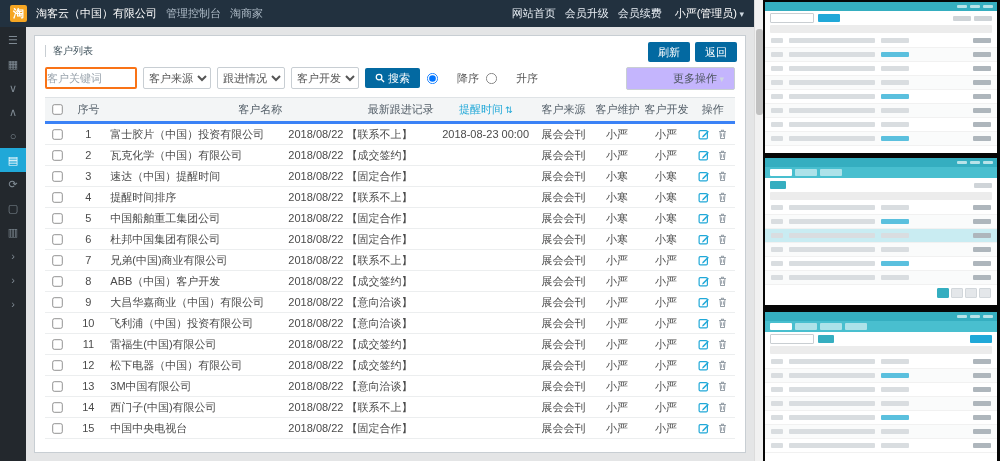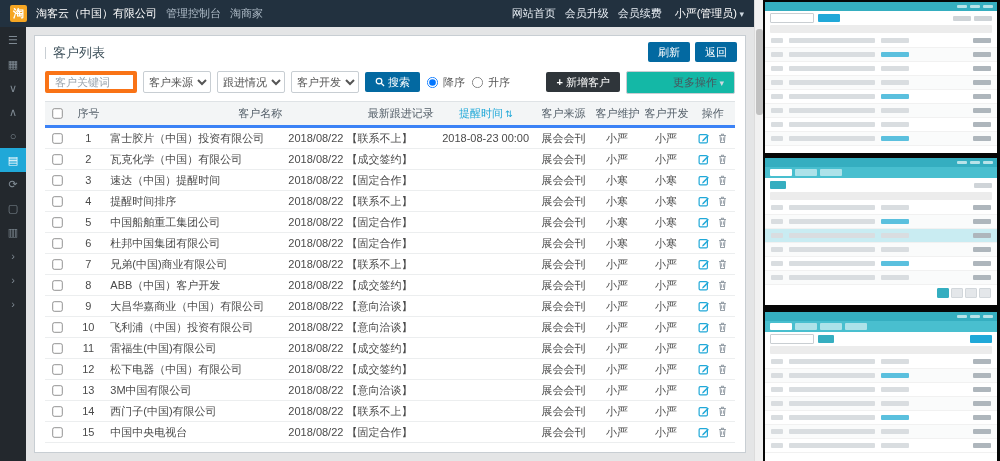--- a/index.html
+++ b/index.html
@@ -38,36 +38,36 @@
   .i-chevr::before{content:"›";}
 
   
   .subbar{width:66px;background:#2f353a;flex-shrink:0;font-size:11px;padding-top:0;}
   .subitem{height:27px;display:flex;align-items:center;padding-left:8px;color:#98a2ab;cursor:pointer;}
   .subitem.active{background:#20a8d8;color:#fff;}
 
   
   .content{flex:1;padding:8px;min-width:0;}
   .card{position:relative;background:#fff;border:1px solid #c8ced3;height:100%;box-sizing:border-box;display:flex;flex-direction:column;overflow:hidden;}
-  .card-header{padding:8px 10px 5px;font-size:13px;color:#3e515b;display:flex;align-items:center;flex-shrink:0;}
+  .card-header{padding:8px 10px 5px;font-size:10px;color:#3e515b;display:flex;align-items:center;flex-shrink:0;}
   .title-pipe{display:inline-block;width:1px;height:12px;background:#c8ced3;margin-right:7px;}
   .hdr-btns{position:absolute;top:6px;right:8px;display:flex;gap:5px;}
 
   .btn{border:none;border-radius:2px;font-size:11px;padding:4px 10px;cursor:pointer;line-height:1.1;font-family:inherit;}
   .btn-blue{background:#0369a1;color:#fff;}
   .btn-dark{background:#2f353a;color:#fff;}
-  .btn-light{background:#14b8a6;border:1px solid #c8ced3;color:#4a535b;padding-left:46px;}
+  .btn-light{background:#c4b5fd;border:1px solid #c8ced3;color:#4a535b;padding-left:46px;}
   .plus-icon::before{content:"+ ";font-weight:bold;}
   .mag-icon{display:inline-block;vertical-align:-1px;margin-right:3px;}
 
   .filters{display:flex;align-items:center;gap:6px;padding:4px 10px 7px;font-size:11px;flex-shrink:0;}
-  .inp{width:92px;height:22px;border:4px solid #f97316;border-radius:2px;padding:0 6px;font-size:11px;color:#555;box-sizing:border-box;font-family:inherit;}
+  .inp{width:92px;height:22px;border:2px solid #f97316;border-radius:2px;padding:0 0;font-size:11px;color:#555;box-sizing:border-box;font-family:inherit;}
   .inp::placeholder{color:#9aa4ad;}
   .sel{height:22px;border:1px solid #c8ced3;border-radius:2px;font-size:11px;color:#555;background:#fff;padding:0 1px;font-family:inherit;}
-  .radio-lab{color:#555;display:flex;align-items:center;gap:4px;}
+  .radio-lab{color:#555;display:flex;align-items:center;gap:18px;}
   .radio-lab input{margin:0;transform:scale(.85);}
   .f-spacer{flex:1;}
 
   
   .table-wrap{flex:1;overflow:hidden;padding:0 10px;}
   table{width:100%;border-collapse:collapse;table-layout:fixed;font-size:11px;color:#4a4a4a;}
   thead th{background:#f3f5f6;border-top:1px solid #dfe3e6;border-bottom:3px solid #3b82f6;
            padding:4px 3px;font-weight:normal;color:#55606a;text-align:center;white-space:nowrap;overflow:hidden;}
   thead th.al,left td.al{text-align:right;}
   .remind-h{color:#20a8d8;cursor:pointer;}
@@ -183,21 +183,20 @@
             </button>
             <label class="radio-lab">
               <input type="radio" name="sortdir" checked="" style="">
               <span>降序</span>
             </label>
             <label class="radio-lab">
               <input type="radio" name="sortdir" style="">
               <span>升序</span>
             </label>
             <span class="f-spacer"></span>
-            <button class="btn btn-dark plus-icon">新增客户</button>
             <button class="btn btn-light caret">更多操作</button>
           </div>
 
           <div class="table-wrap">
             <table>
               <colgroup>
                 <col style="width:22px">
                   <col style="width:34px">
                   <col style="width:160px">
                 <col style="width:136px">

